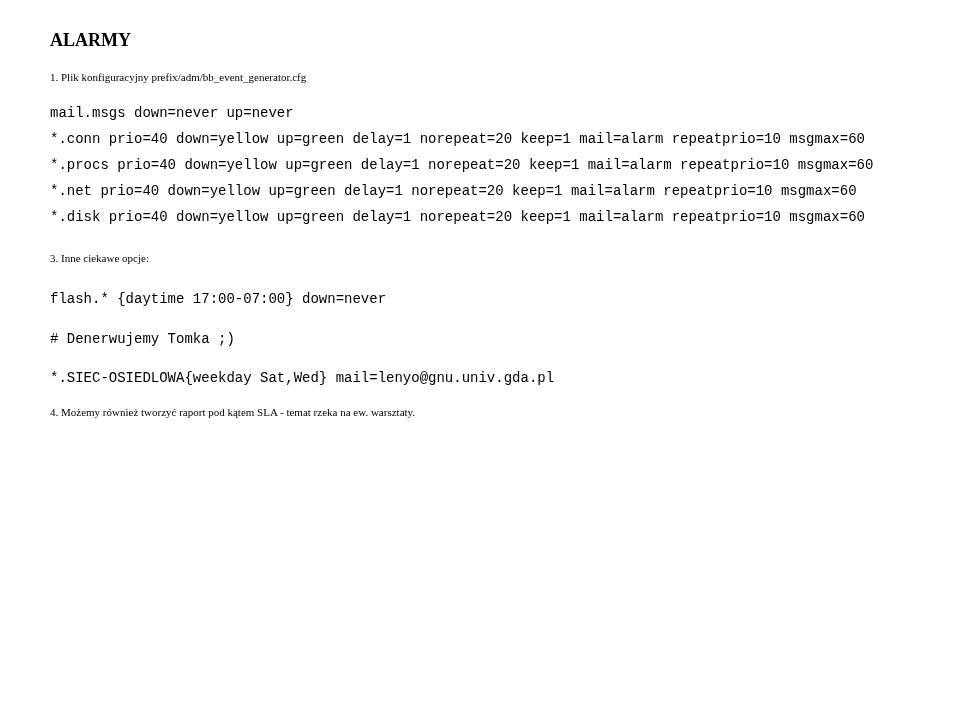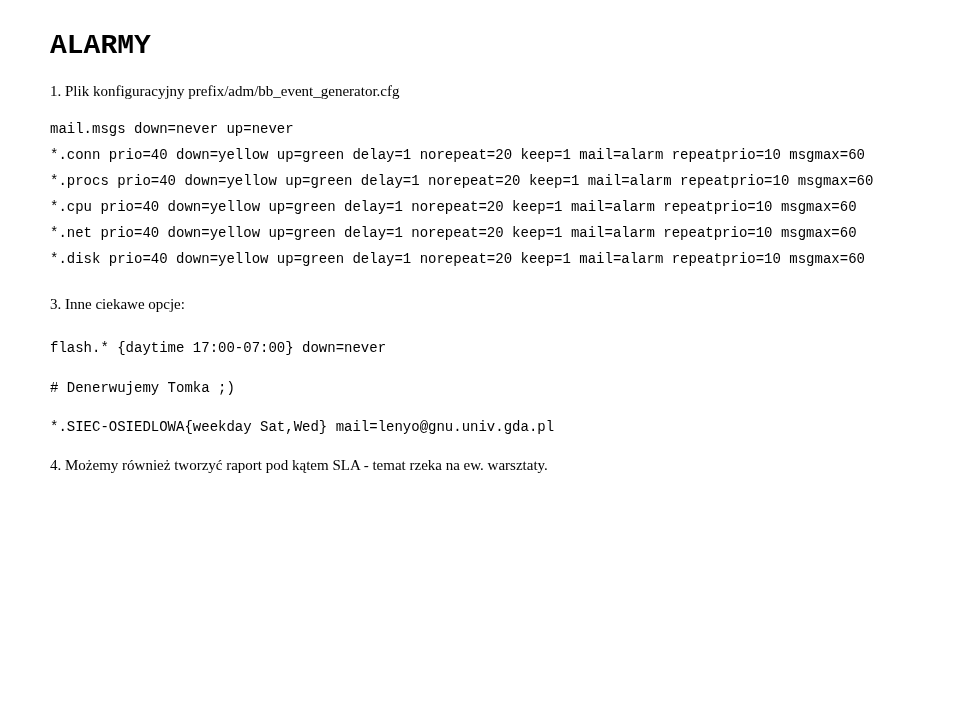--- a/index.html
+++ b/index.html
@@ -13,27 +13,27 @@
       font-size: 16px;
       color: #000000;
       width: 959px;
       min-height: 702px;
       padding: 30px 50px 30px 50px;
     }
     .page-content {
       max-width: 860px;
     }
     h1 {
-      font-size: 28px;
+      font-size: 18px;
       font-weight: bold;
       margin-bottom: 18px;
-      font-family: Liberation Mono, monospace;
+      font-family: Liberation Serif, serif;
     }
     .section-heading {
-      font-size: 15px;
+      font-size: 11px;
       font-weight: normal;
       margin-bottom: 14px;
     }
     .subsection-heading {
       font-size: 17px;
       font-weight: normal;
       margin-bottom: 14px;
     }
     .config-block {
       margin-bottom: 8px;
@@ -79,23 +79,20 @@
     <div class="config-line">
       <span class="inline-code">mail.msgs      down=never up=never</span>
     </div>
     <div class="config-line">
       <span class="inline-code">*.conn  prio=40 down=yellow up=green delay=1 norepeat=20 keep=1 mail=alarm repeatprio=10 msgmax=60</span>
     </div>
     <div class="config-line">
       <span class="inline-code">*.procs prio=40 down=yellow up=green delay=1 norepeat=20 keep=1 mail=alarm repeatprio=10 msgmax=60</span>
     </div>
     <div class="config-line">
-      <span class="inline-code">*.cpu   prio=40 down=yellow up=green delay=1 norepeat=20 keep=1 mail=alarm repeatprio=10 msgmax=60</span>
-    </div>
-    <div class="config-line">
       <span class="inline-code">*.net   prio=40 down=yellow up=green delay=1 norepeat=20 keep=1 mail=alarm repeatprio=10 msgmax=60</span>
     </div>
     <div class="config-line">
       <span class="inline-code">*.disk  prio=40 down=yellow up=green delay=1 norepeat=20 keep=1 mail=alarm repeatprio=10 msgmax=60</span>
     </div>
   </div>
 
   <p class="section-heading section-gap">3. Inne ciekawe opcje:</p>
 
   <div class="note-line">

